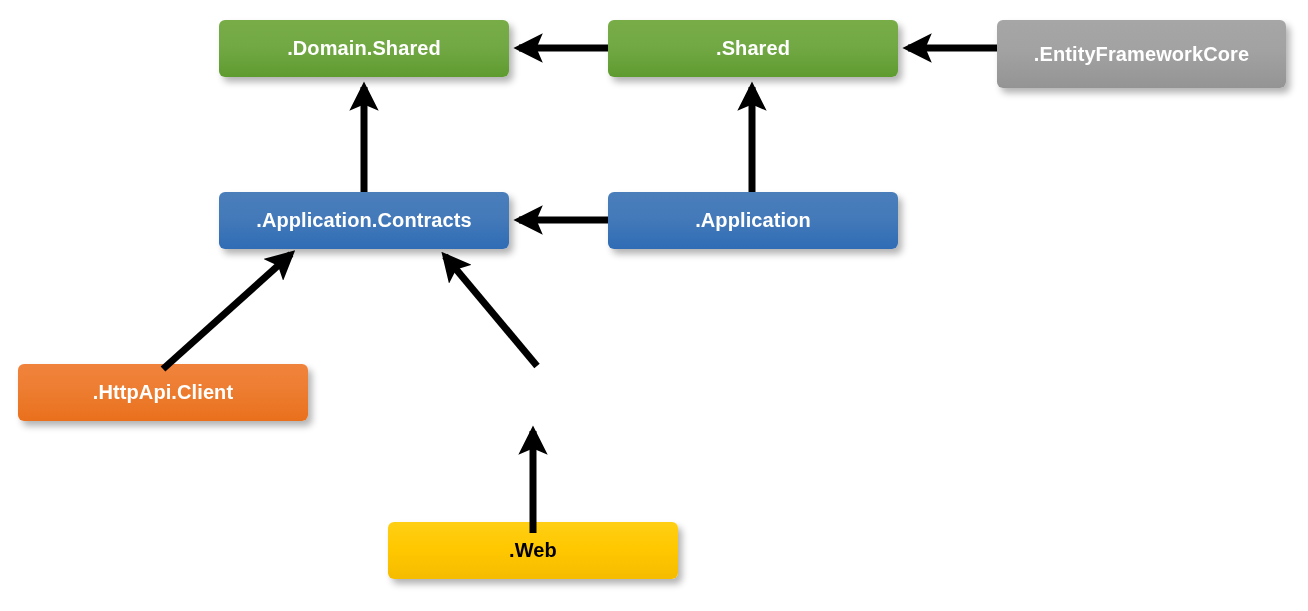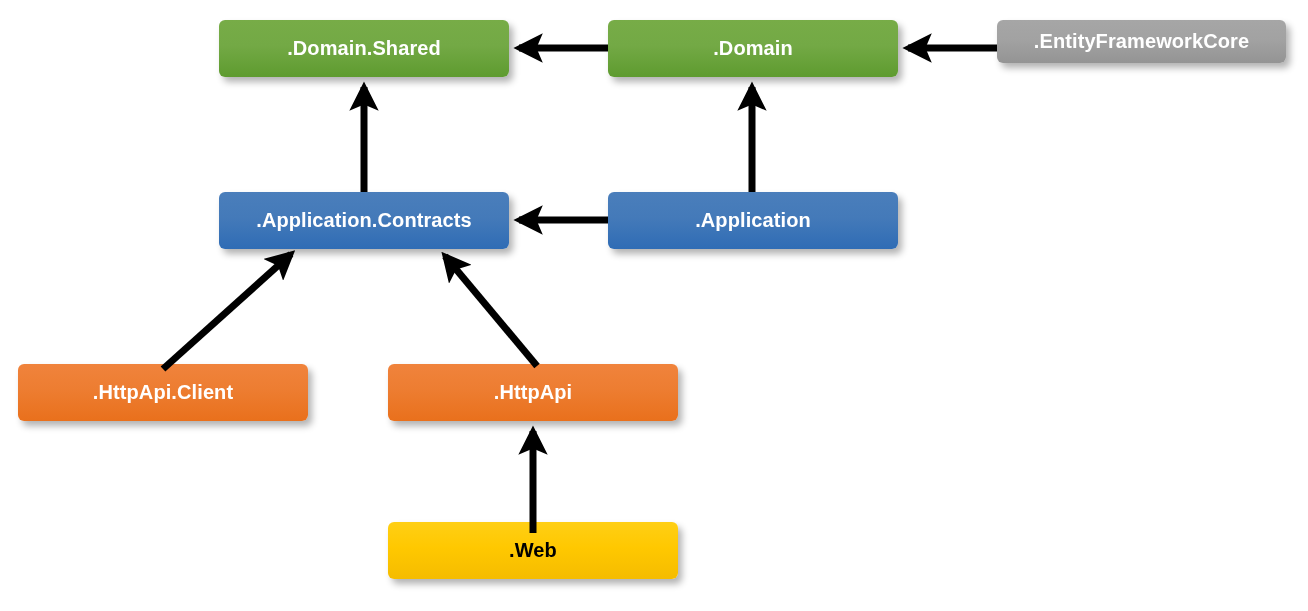--- a/index.html
+++ b/index.html
@@ -87,40 +87,37 @@
     <line x1="537" y1="366" x2="445" y2="256" stroke="#000000" stroke-width="7" marker-end="url(#arrowhead)"></line>
 
     <line x1="533" y1="533" x2="533" y2="431" stroke="#000000" stroke-width="7" marker-end="url(#arrowhead)"></line>
   </svg>
 
   <div class="node node-green" style="left:219px; top:20px; width:290px; height:57px;">
     <span>.Domain.Shared</span>
   </div>
 
   <div class="node node-green" style="left:608px; top:20px; width:290px; height:57px;">
-    <span>.Domain</span>
+    <span>.Shared</span>
   </div>
 
-  <div class="node node-gray" style="left:997px; top:20px; width:289px; height:43px;">
+  <div class="node node-gray" style="left:997px; top:20px; width:289px; height:68px;">
     <span>.EntityFrameworkCore</span>
   </div>
 
   <div class="node node-blue" style="left:608px; top:192px; width:290px; height:57px;">
     <span>.Application</span>
   </div>
 
   <div class="node node-blue" style="left:219px; top:192px; width:290px; height:57px;">
     <span>.Application.Contracts</span>
   </div>
 
   <div class="node node-orange" style="left:18px; top:364px; width:290px; height:57px;">
     <span>.HttpApi.Client</span>
   </div>
 
-  <div class="node node-orange" style="left:388px; top:364px; width:290px; height:57px;">
-    <span>.HttpApi</span>
-  </div>
 
   <div class="node node-yellow" style="left:388px; top:522px; width:290px; height:57px;">
     <span>.Web</span>
   </div>
 
 </div>
 
 </body></html>

